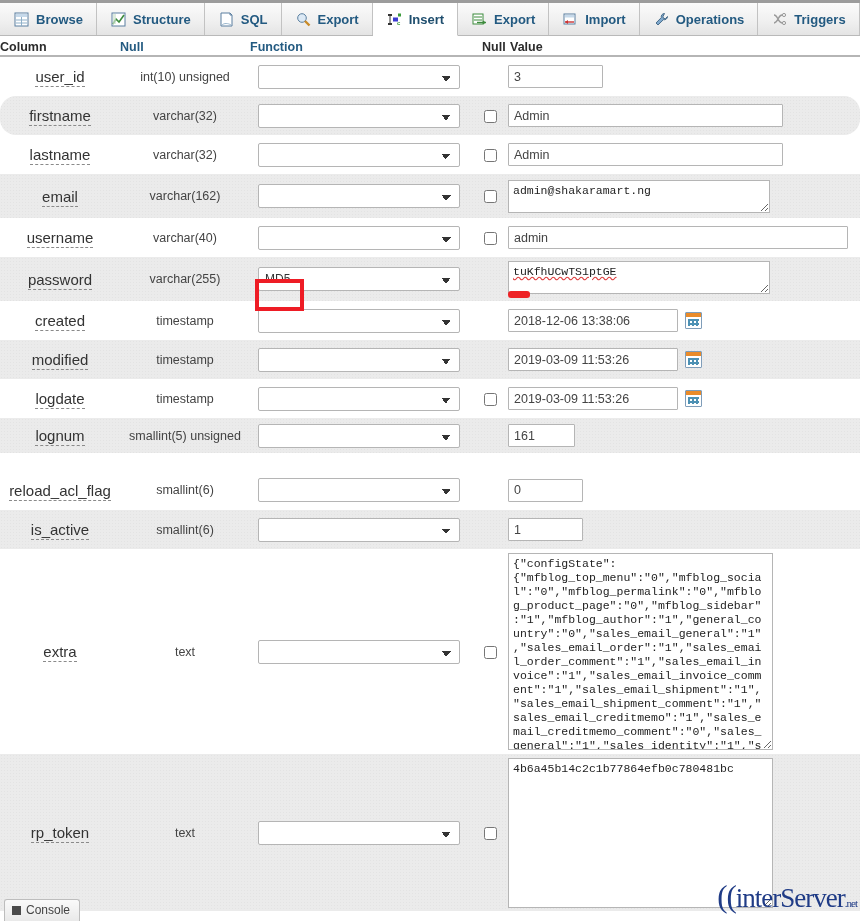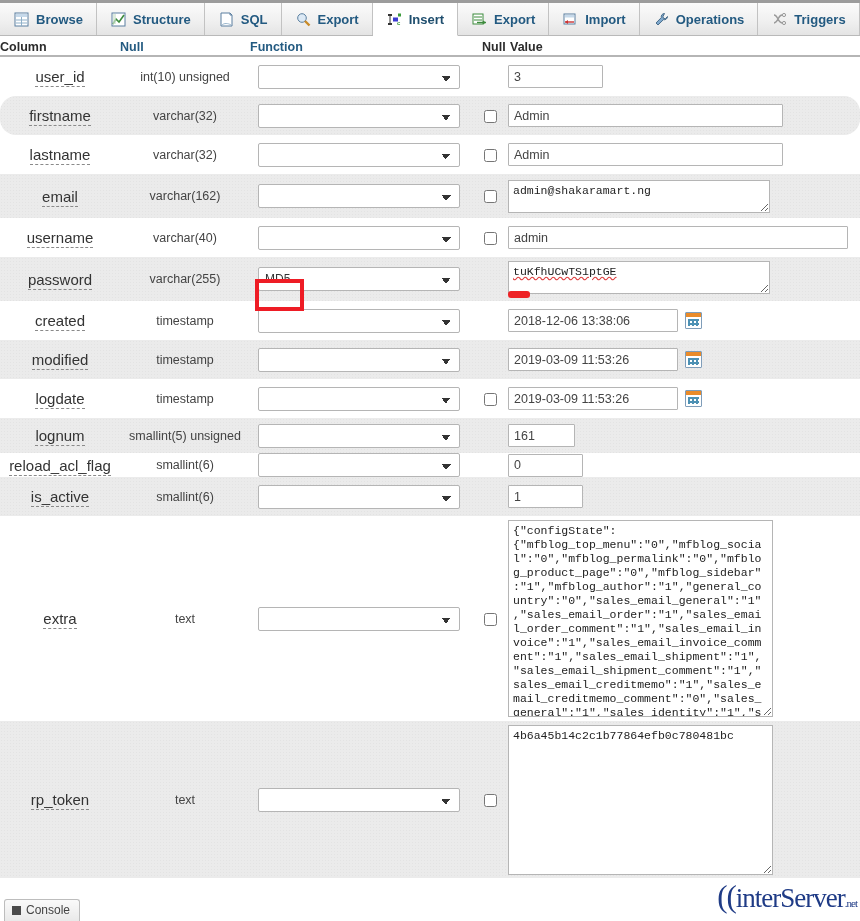--- a/index.html
+++ b/index.html
@@ -330,21 +330,21 @@
     </div>
     <div class="row even" style="height: 35px;">
       <div class="c c-col"><span>lognum</span></div>
       <div class="c c-type">smallint(5) unsigned</div>
       <div class="c c-func"><select class="fn"><option></option></select></div>
       <div class="c c-null"></div>
       <div class="c c-val">
         <input type="text" class="tv" value="161" style="width: 67px;">
       </div>
     </div>
-    <div class="row odd" style="height: 24px;">
+    <div class="row odd" style="height: 40px; margin-top: 17px;">
       <div class="c c-col"><span>reload_acl_flag</span></div>
       <div class="c c-type">smallint(6)</div>
       <div class="c c-func"><select class="fn"><option></option></select></div>
       <div class="c c-null"></div>
       <div class="c c-val">
         <input type="text" class="tv" value="0" style="width: 75px;">
       </div>
     </div>
     <div class="row even" style="height: 39px;">
       <div class="c c-col"><span>is_active</span></div>

